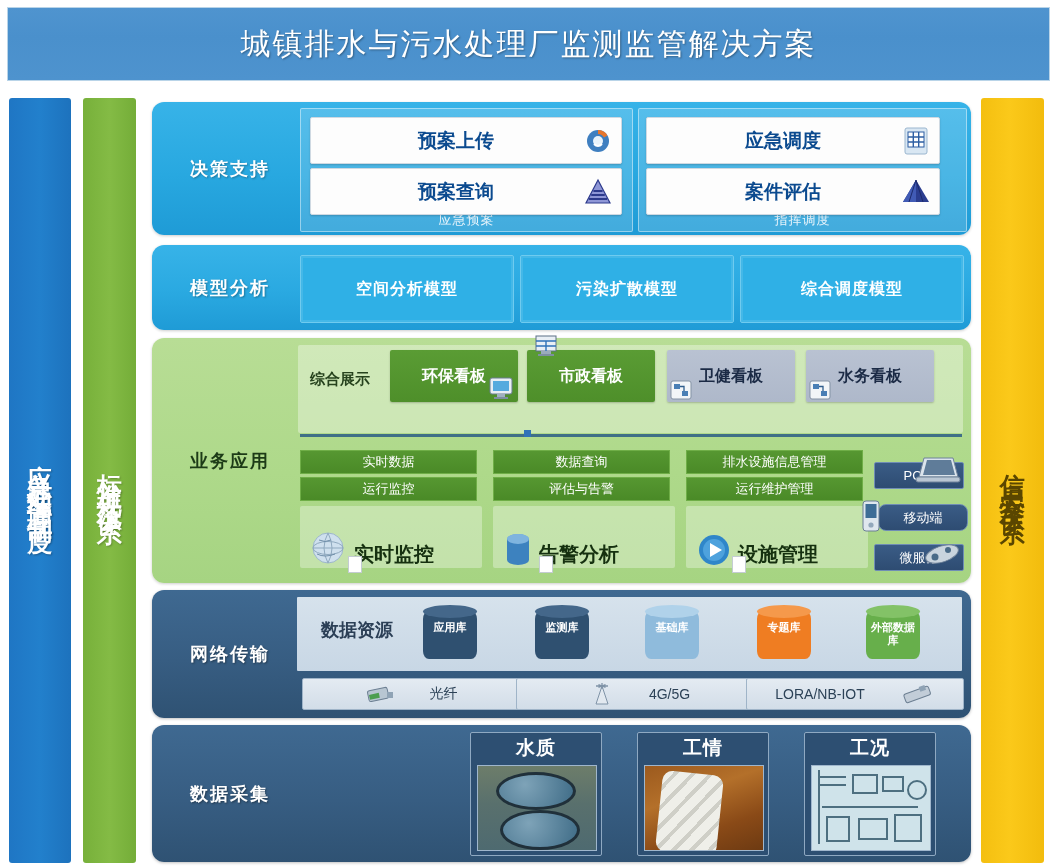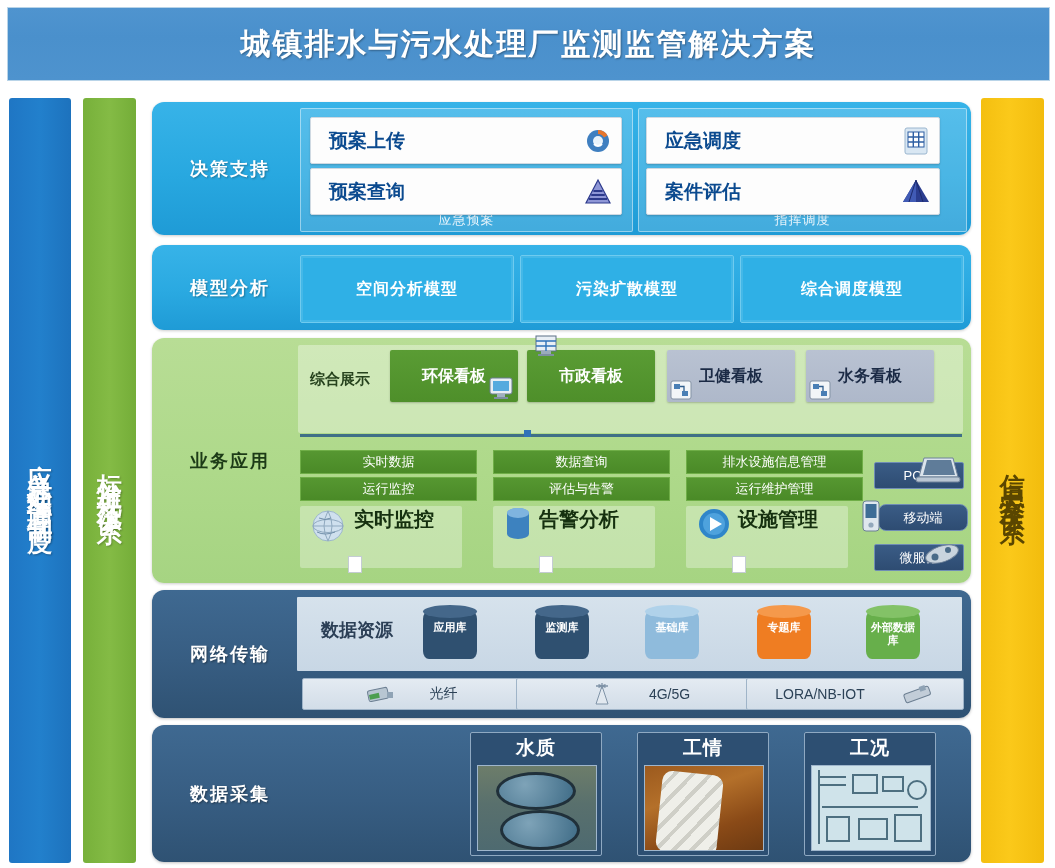--- a/index.html
+++ b/index.html
@@ -3,21 +3,21 @@
 <meta charset="utf-8">
 <style>
   html,body{margin:0;padding:0;background:#ffffff;}
   body{font-family:"Liberation Sans","DejaVu Sans",sans-serif;}
   #page{position:relative;width:1055px;height:868px;background:#ffffff;overflow:hidden;}
 
   
   .title-bar{position:absolute;left:7px;top:7px;width:1041px;height:72px;
     background:linear-gradient(180deg,#4f94cf 0%,#4a90cc 40%,#4e93ce 100%);
     border:1px solid #b9d4e8;display:flex;align-items:center;justify-content:center;}
-  .title-bar .t{color:#ffffff;font-size:30px;font-weight:bold;letter-spacing:2px;
+  .title-bar .t{color:#ffffff;font-size:30px;font-weight:normal;letter-spacing:2px;
     text-shadow:1px 1px 2px rgba(0,0,0,.35);}
 
   
   .pillar{position:absolute;border-radius:3px;display:flex;align-items:center;justify-content:center;}
   .pillar span{writing-mode:vertical-rl;text-orientation:upright;font-size:25px;font-weight:bold;
     letter-spacing:9px;line-height:1.05;}
   #pillar-left1{left:9px;top:98px;width:62px;height:765px;
     background:linear-gradient(90deg,#1f76c4 0%,#2280cc 50%,#1d72bd 100%);}
   #pillar-left1 span{color:#ffffff;text-shadow:1px 1px 2px rgba(0,0,0,.3);}
   #pillar-left2{left:83px;top:98px;width:53px;height:765px;
@@ -37,21 +37,21 @@
     background:linear-gradient(180deg,#37b3e8 0%,#28a8e0 55%,#1f9bd6 100%);
     box-shadow:0 1px 3px rgba(0,0,0,.2);}
   #lbl-decision{left:160px;top:102px;width:140px;height:133px;color:#ffffff;
     text-shadow:1px 1px 2px rgba(0,0,0,.3);}
   .dec-group{position:absolute;background:rgba(255,255,255,.16);
     border:1px solid rgba(255,255,255,.45);border-radius:2px;}
   .dec-group .sub{position:absolute;left:0;bottom:2px;width:100%;text-align:center;
     color:#e8f4fb;font-size:13px;letter-spacing:1px;}
   .dec-card{position:absolute;background:#fdfdfd;border:1px solid #cfd9e2;border-radius:2px;
     display:flex;align-items:center;box-shadow:0 1px 2px rgba(0,0,0,.18);}
-  .dec-card .cap{flex:1;font-size:19px;font-weight:bold;color:#0b4a8f;padding-left:18px;}
+  .dec-card .cap{flex:1;text-align:center;font-size:19px;font-weight:bold;color:#0b4a8f;padding-left:26px;}
   .dec-card .ic{width:46px;height:100%;display:flex;align-items:center;justify-content:center;}
 
   
   #band-model{left:152px;top:245px;width:819px;height:85px;
     background:linear-gradient(180deg,#37b3e8 0%,#2aa9e1 55%,#1f9bd6 100%);
     box-shadow:0 1px 3px rgba(0,0,0,.2);}
   #lbl-model{left:160px;top:245px;width:140px;height:85px;color:#ffffff;
     text-shadow:1px 1px 2px rgba(0,0,0,.3);}
   .model-card{position:absolute;top:255px;height:66px;background:#2fb0e6;
     border:1px solid #6fcbef;border-radius:2px;display:flex;align-items:center;justify-content:center;
@@ -72,22 +72,22 @@
   .board.green{background:linear-gradient(180deg,#5a9c34 0%,#4e8f2a 100%);color:#ffffff;}
   .board.gray{background:linear-gradient(180deg,#b9c2d2 0%,#aeb8ca 100%);color:#1b2a45;}
   .board .bic{position:absolute;}
   .rail{position:absolute;left:300px;top:434px;width:662px;height:3px;background:#3f6f87;}
   .rail-dot{position:absolute;left:524px;top:430px;width:7px;height:7px;background:#2f72b8;}
 
   .biz-col{position:absolute;top:450px;width:185px;height:126px;}
   .biz-chip{position:absolute;left:0;width:175px;height:22px;
     background:linear-gradient(180deg,#569731 0%,#4a8a27 100%);color:#ffffff;font-size:13px;
     display:flex;align-items:center;justify-content:center;border:1px solid #6fae47;}
-  .biz-bottom{position:absolute;left:0;top:56px;width:162px;height:62px;
-    background:rgba(255,255,255,.32);border-radius:2px;display:flex;align-items:flex-start;}
+  .biz-bottom{position:absolute;left:0;top:56px;width:182px;height:62px;
+    background:rgba(255,255,255,.32);border-radius:2px;display:flex;align-items:flex-end;}
   .biz-bottom .bl{font-size:20px;font-weight:bold;color:#15300f;}
 
   .term{position:absolute;width:88px;height:25px;
     background:linear-gradient(180deg,#3a5c86 0%,#2e4c72 100%);border:1px solid #6f8db5;
     color:#ffffff;font-size:13px;display:flex;align-items:center;justify-content:center;
     border-radius:2px;}
 
   
   #band-network{left:152px;top:590px;width:819px;height:128px;
     background:linear-gradient(180deg,#3f6991 0%,#375d82 55%,#2f5273 100%);

